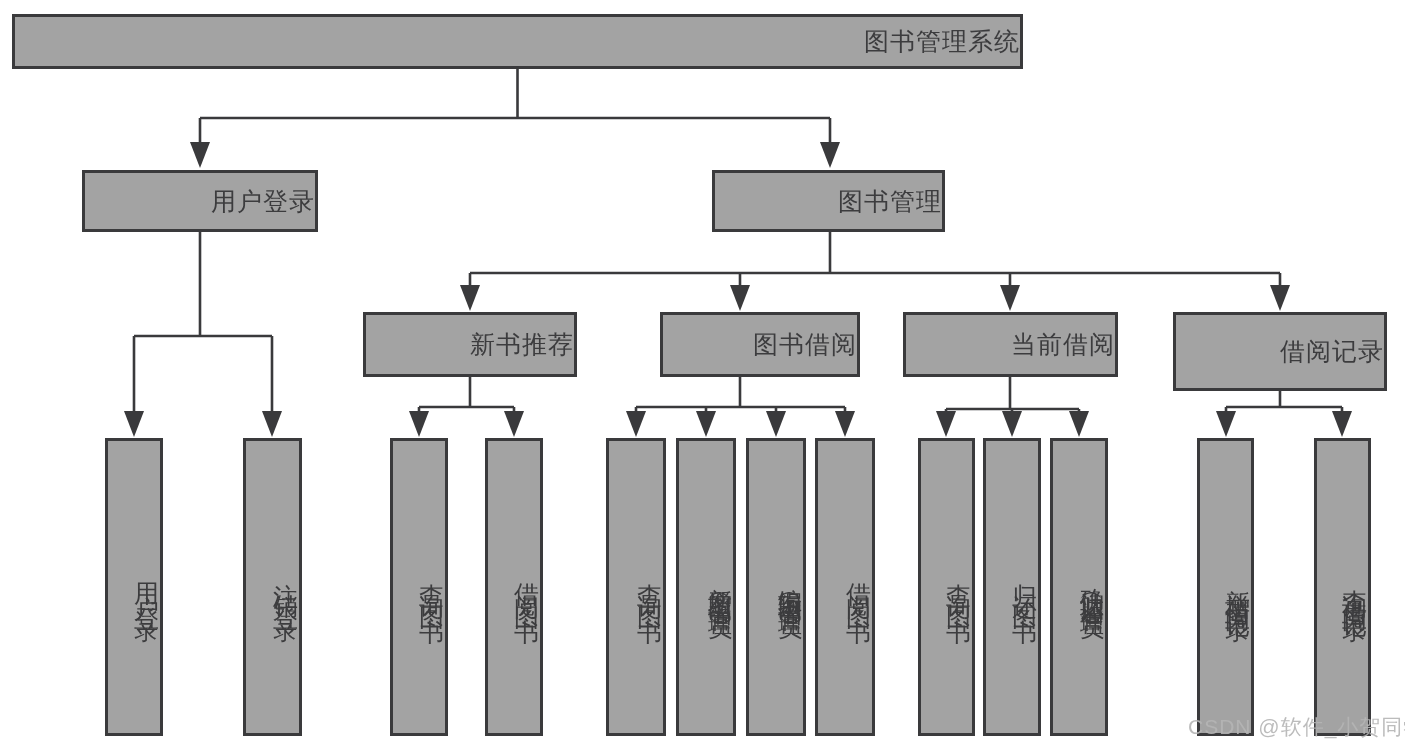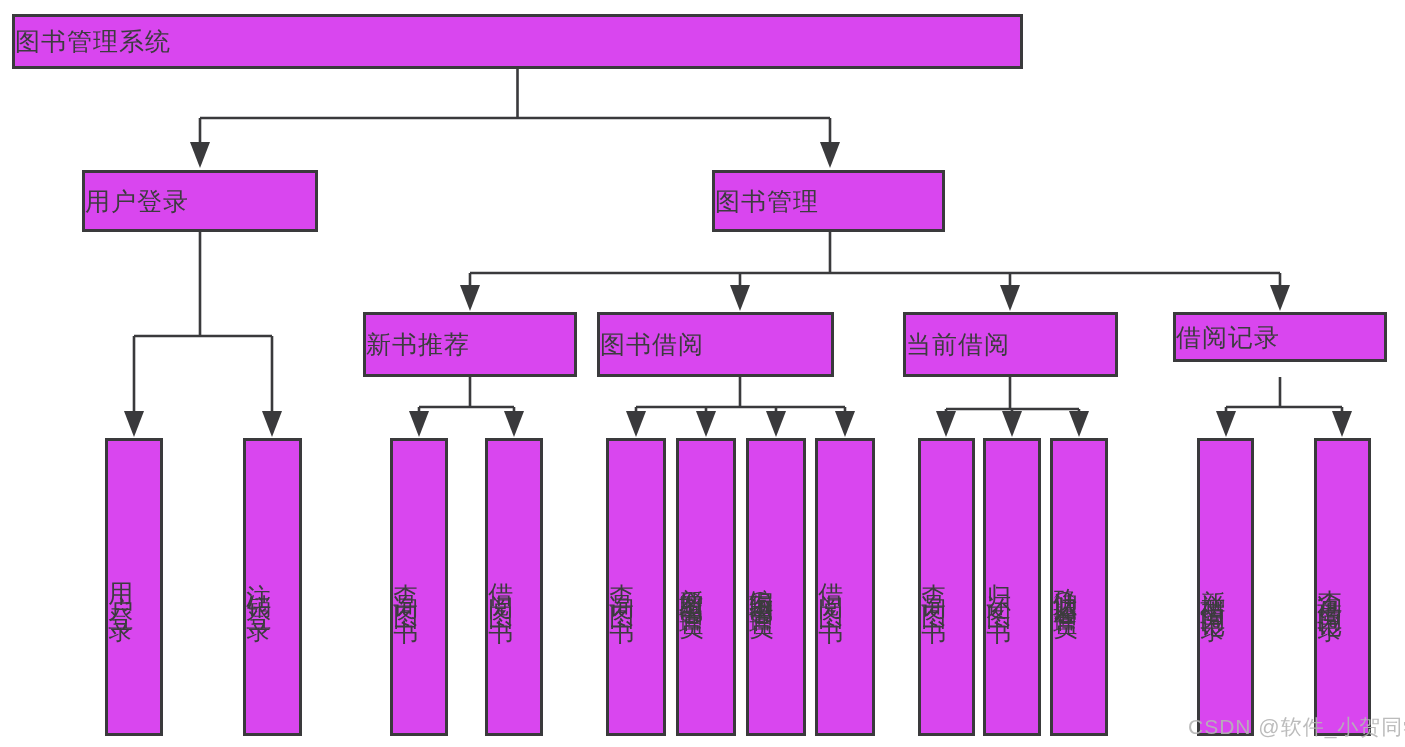--- a/index.html
+++ b/index.html
@@ -2,22 +2,22 @@
 <html><head>
 <meta charset="utf-8">
 <style>
   html,body{margin:0;padding:0;background:#ffffff;}
   .canvas{
     position:relative;width:1405px;height:747px;background:#ffffff;overflow:hidden;
     font-family:"Liberation Sans","DejaVu Sans",sans-serif;
   }
   .wires{position:absolute;left:0;top:0;z-index:1;}
   .node{
-    position:absolute;background:#d946ef;border:3px solid #3a3a3c;box-sizing:border-box;
-    display:flex;align-items:center;justify-content:flex-start;color:#3c3c3e;z-index:2;
+    position:absolute;background:#a3a3a3;border:3px solid #3a3a3c;box-sizing:border-box;
+    display:flex;align-items:center;justify-content:flex-end;color:#3c3c3e;z-index:2;
   }
   .node .lbl{font-size:25px;white-space:nowrap;letter-spacing:1px;line-height:1;}
   .node.v .lbl{
     writing-mode:vertical-rl;text-orientation:mixed;letter-spacing:12px;line-height:1.05;
   }
   .node.v .lbl.s6{letter-spacing:6px;}
   .node.v .lbl.s9{letter-spacing:4px;font-size:24px;}
   .watermark{
     position:absolute;left:1188px;top:713px;z-index:5;
     font-size:21px;color:#b5b5b5;letter-spacing:1px;opacity:.9;white-space:nowrap;
@@ -68,27 +68,27 @@
   <div class="node" style="left:82px;top:170px;width:236px;height:62px">
     <span class="lbl">用户登录</span>
   </div>
   <div class="node" style="left:363px;top:312px;width:214px;height:65px">
     <span class="lbl">新书推荐</span>
   </div>
 
   <div class="node" style="left:712px;top:170px;width:233px;height:62px">
     <span class="lbl">图书管理</span>
   </div>
-  <div class="node" style="left:597px;top:312px;width:237px;height:65px">
+  <div class="node" style="left:660px;top:312px;width:200px;height:65px">
     <span class="lbl">图书借阅</span>
   </div>
   <div class="node" style="left:903px;top:312px;width:215px;height:65px">
     <span class="lbl">当前借阅</span>
   </div>
-  <div class="node" style="left:1173px;top:312px;width:214px;height:50px">
+  <div class="node" style="left:1173px;top:312px;width:214px;height:79px">
     <span class="lbl">借阅记录</span>
   </div>
 
   <div class="node v" style="left:105px;top:438px;width:58px;height:298px">
     <span class="lbl">用户登录</span>
   </div>
   <div class="node v" style="left:243px;top:438px;width:59px;height:298px">
     <span class="lbl">注销登录</span>
   </div>
 

